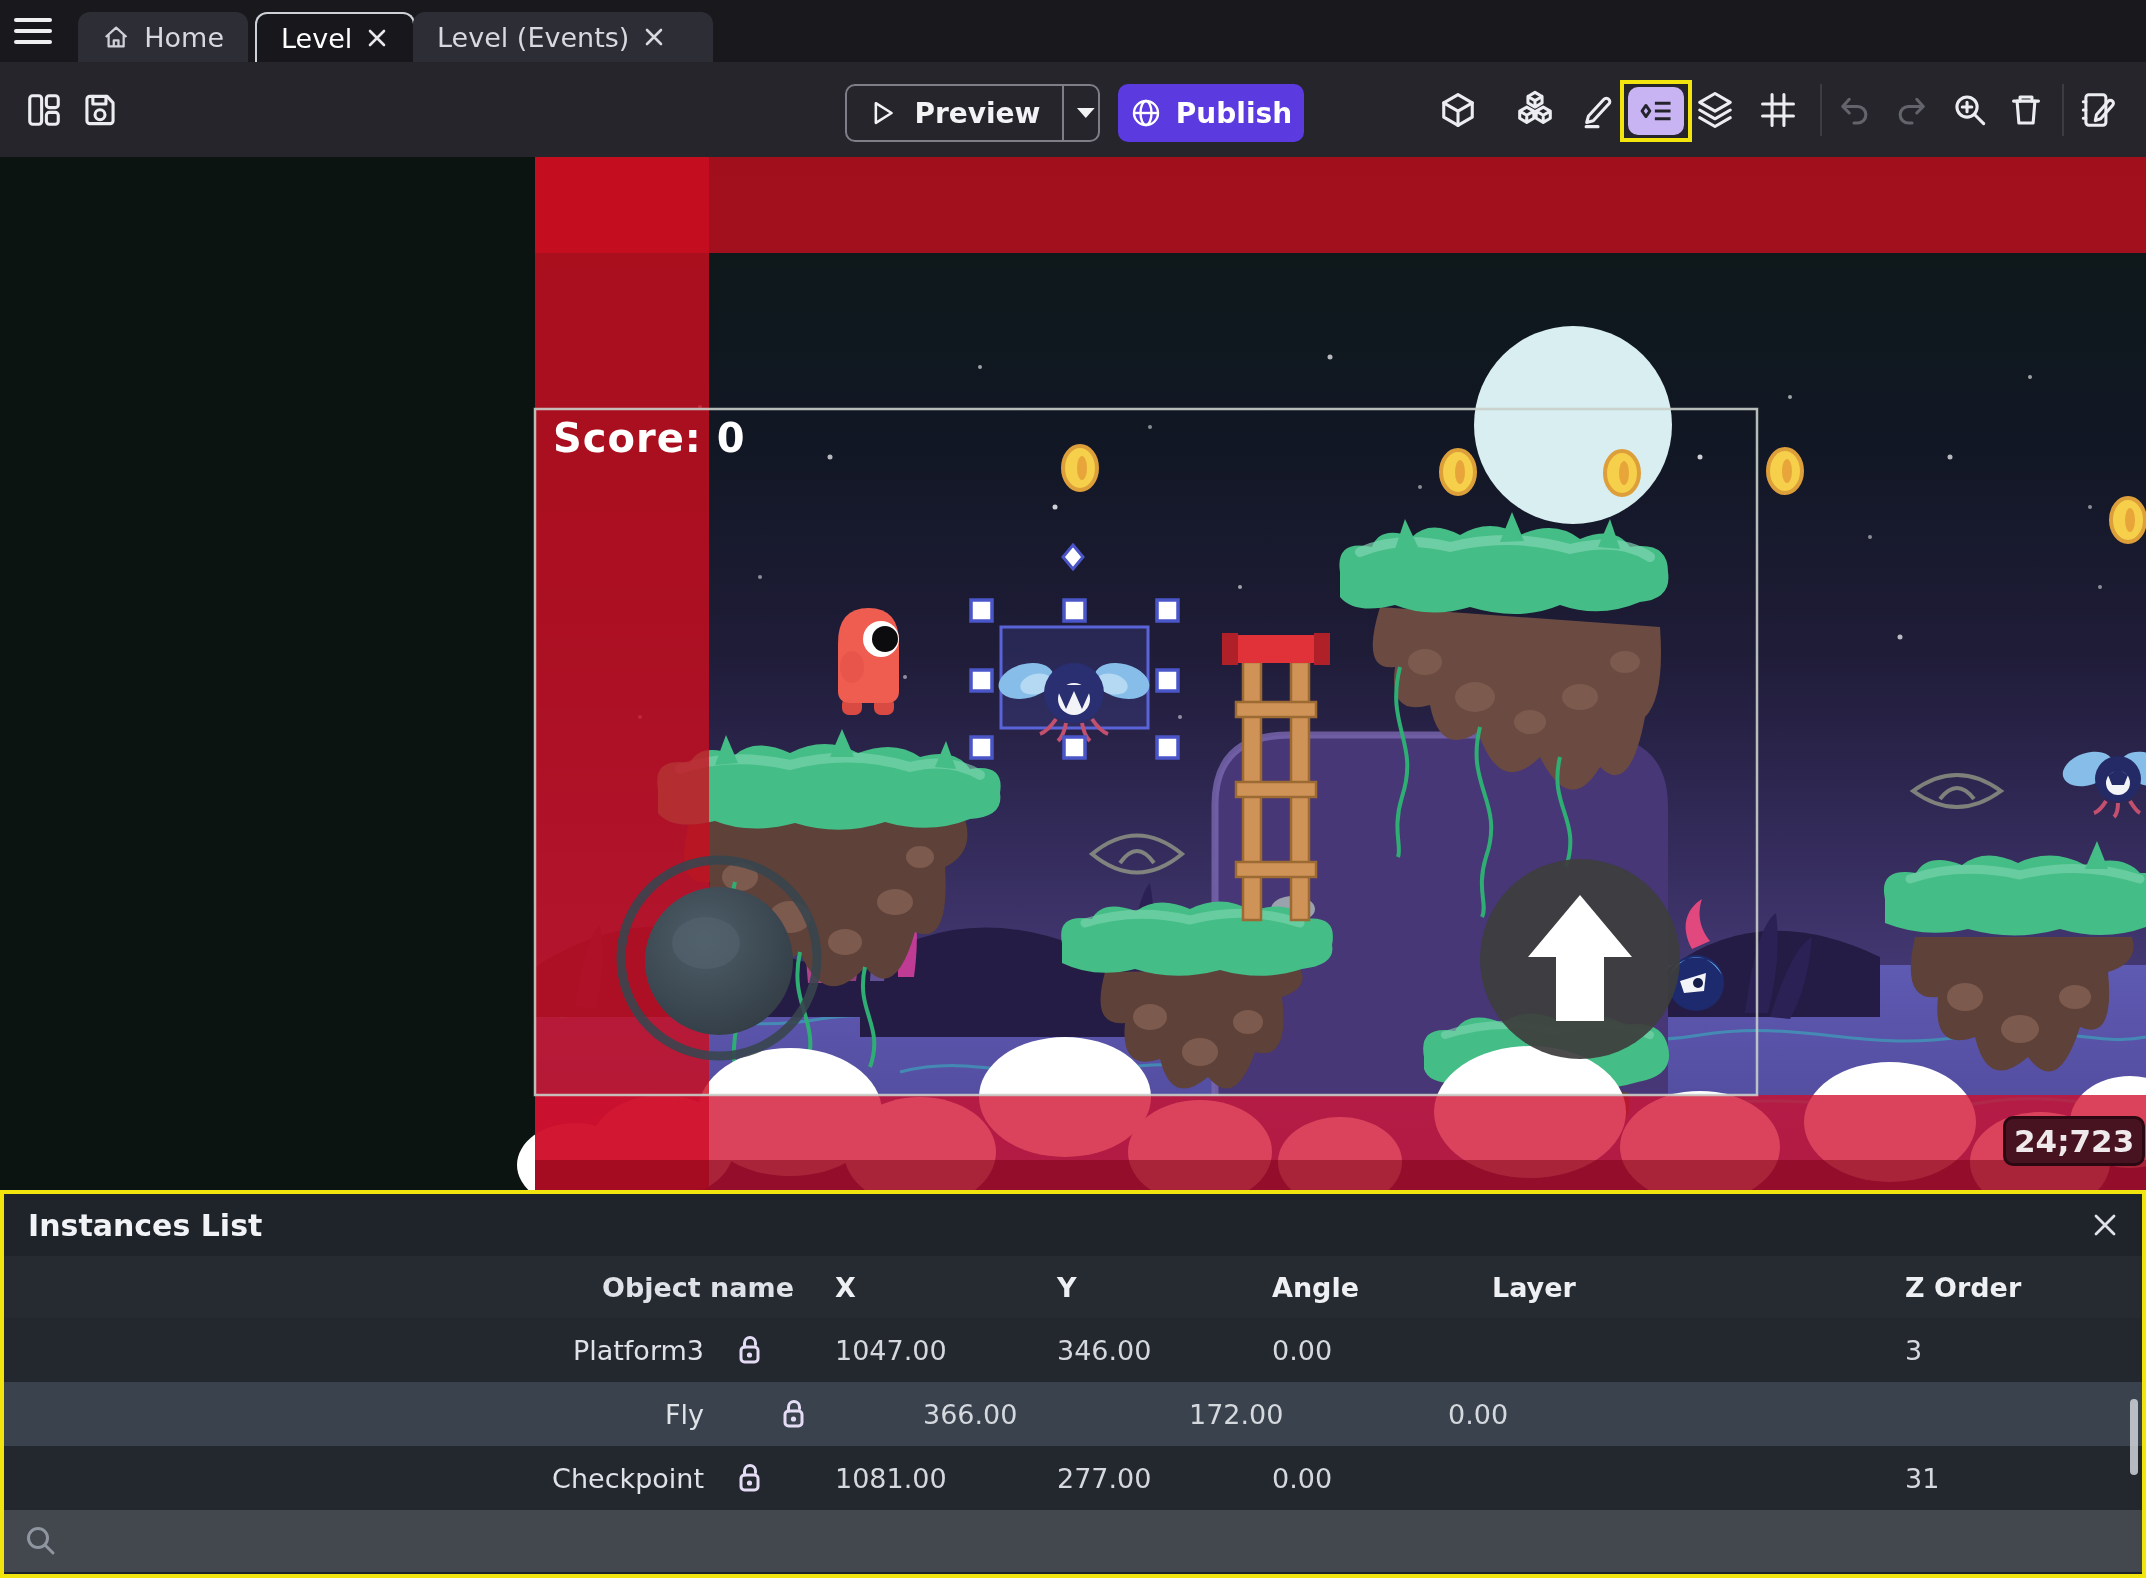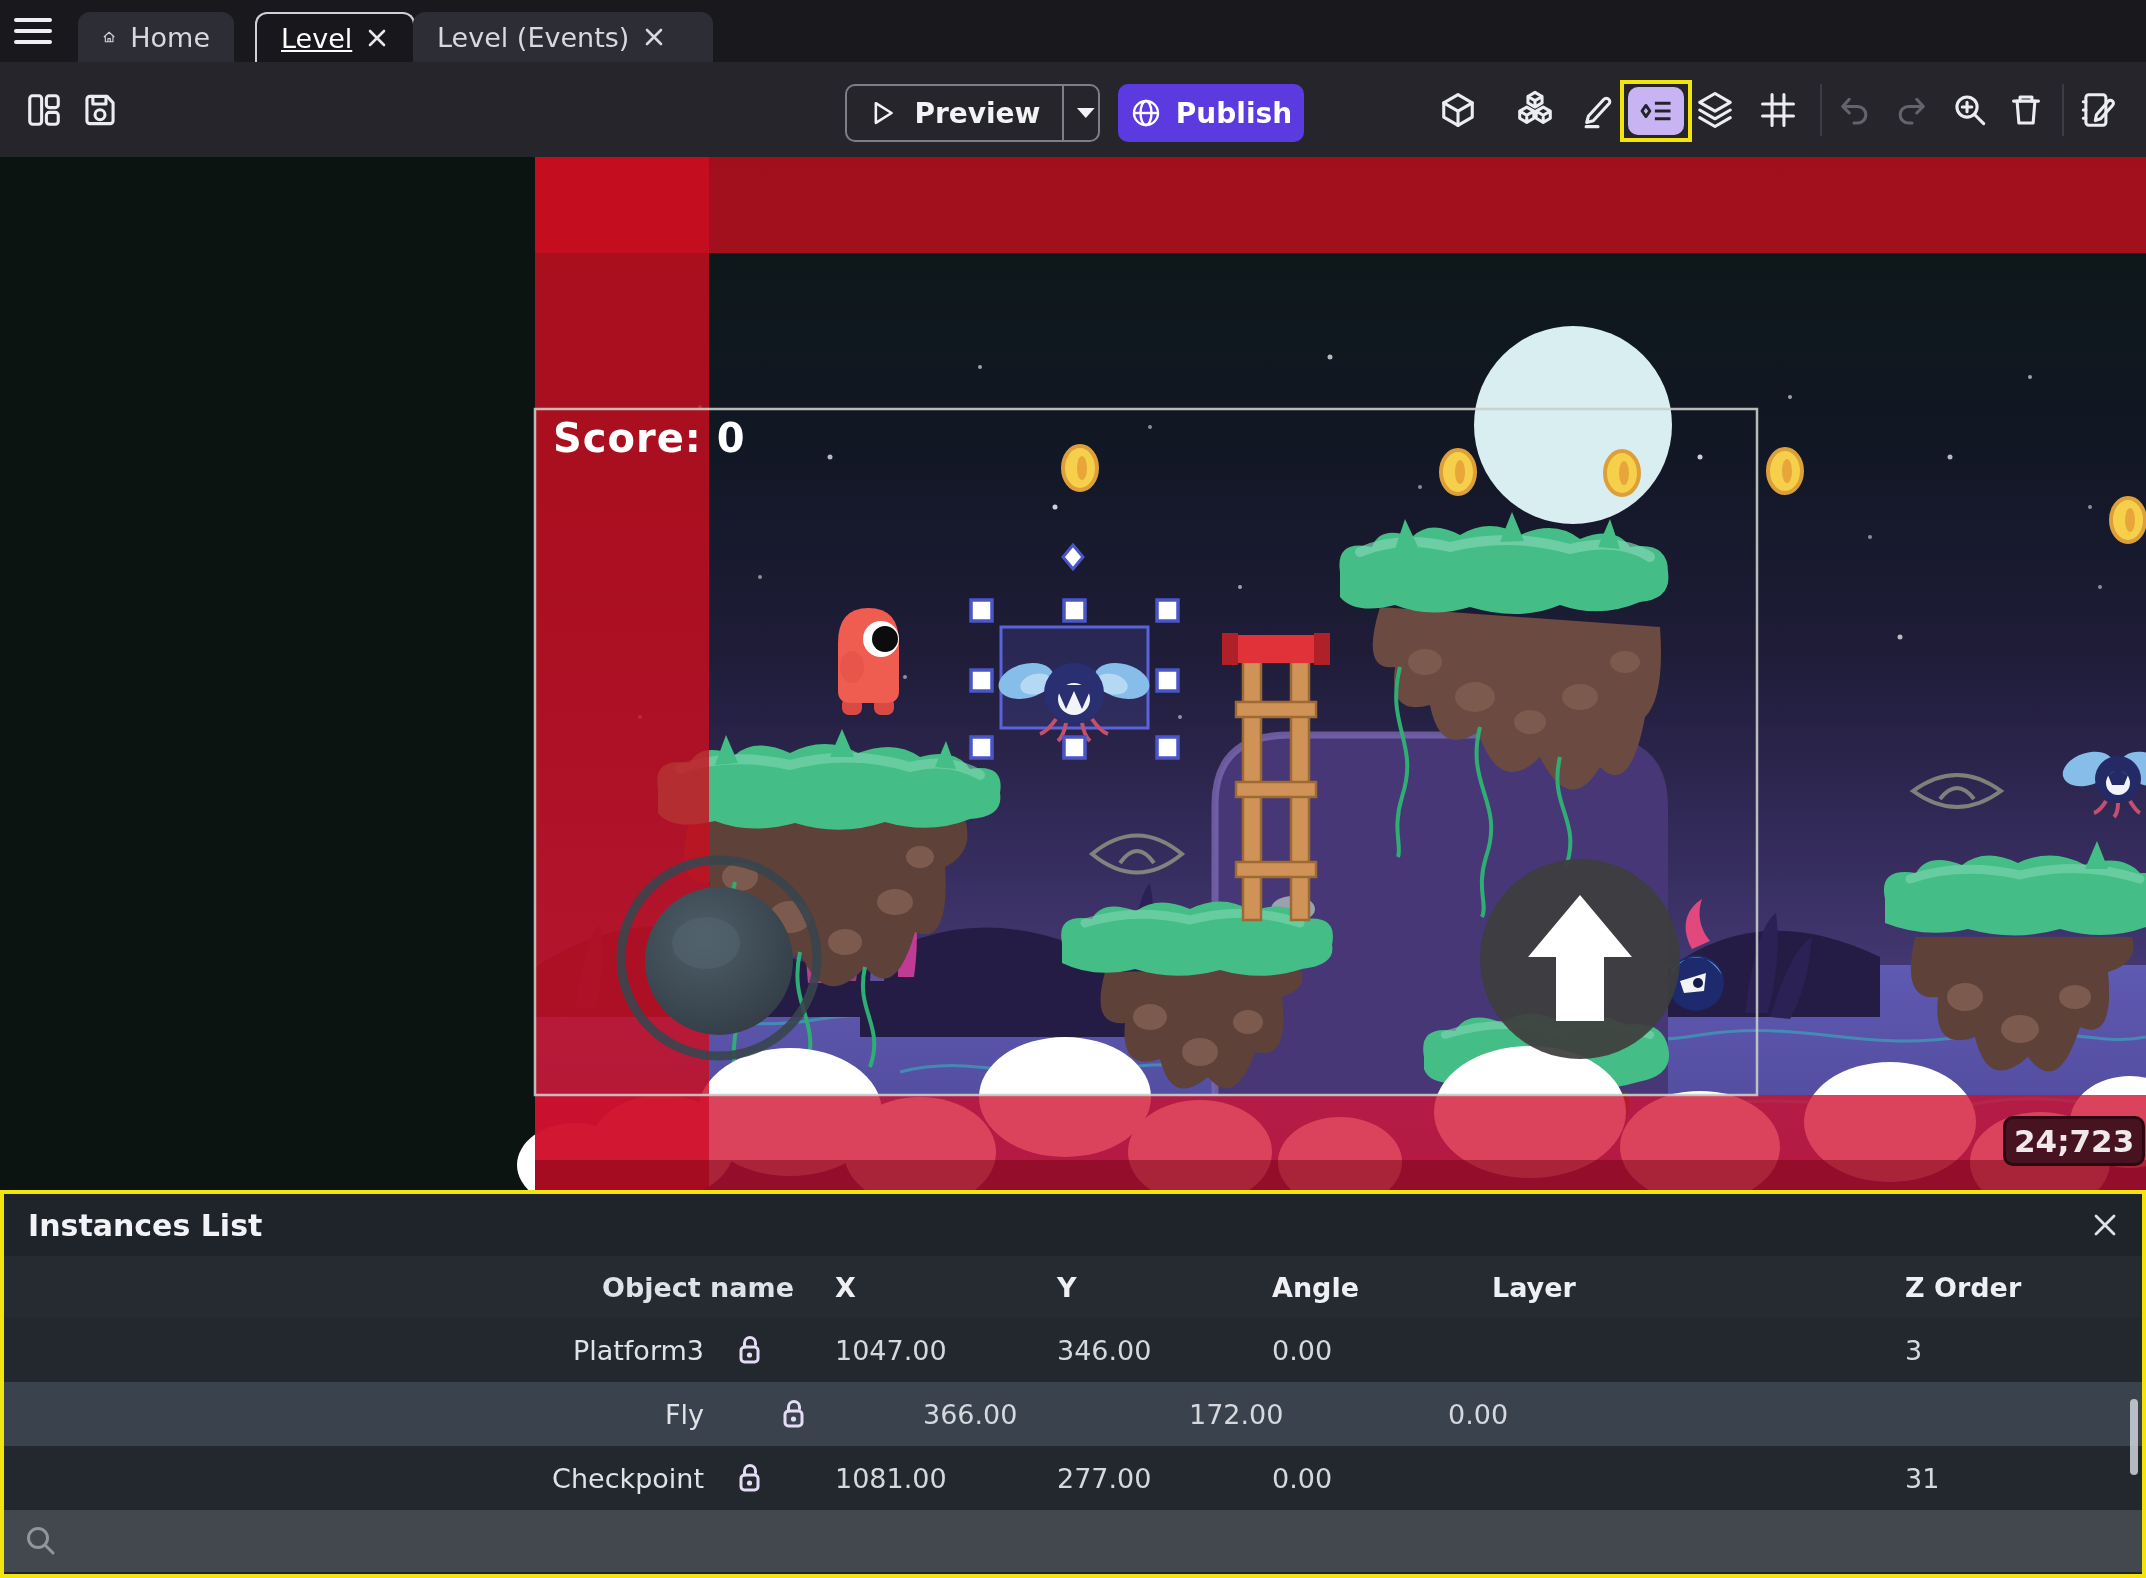--- a/index.html
+++ b/index.html
@@ -64,27 +64,27 @@
 <body>
 
 <div id="app">
 
   <div class="tabbar">
     <div class="burger">
         <span></span>
         <span></span>
         <span></span>
       </div>
-    <div class="tab" style="left:78px;width:156px;">
+    <div class="tab" style="left:78px;width:170px;">
       <svg width="30" height="30" viewBox="0 0 30 30" style="stroke:#cfd1d8;fill:none;stroke-width:2.4;stroke-linejoin:round;">
         <path d="M4 15 L15 5 L26 15 M7 13 V25 H23 V13 M12.5 25 V18.5 H17.5 V25"></path>
       </svg>
       <span>Home</span>
     </div>
-    <div class="tab active" style="left:255px;width:160px;text-decoration:underline;">
+    <div class="tab active" style="left:255px;width:160px;">
       <span>Level</span>
       <svg class="x" viewBox="0 0 22 22" style="stroke:#e8e8ec;stroke-width:2.6;fill:none;stroke-linecap:round;">
         <path d="M4 4 L18 18 M18 4 L4 18"></path>
       </svg>
     </div>
     <div class="tab" style="left:413px;width:300px;">
       <span>Level (Events)</span>
       <svg class="x" viewBox="0 0 22 22" style="stroke:#d7d9de;stroke-width:2.6;fill:none;stroke-linecap:round;">
         <path d="M4 4 L18 18 M18 4 L4 18"></path>
       </svg>

